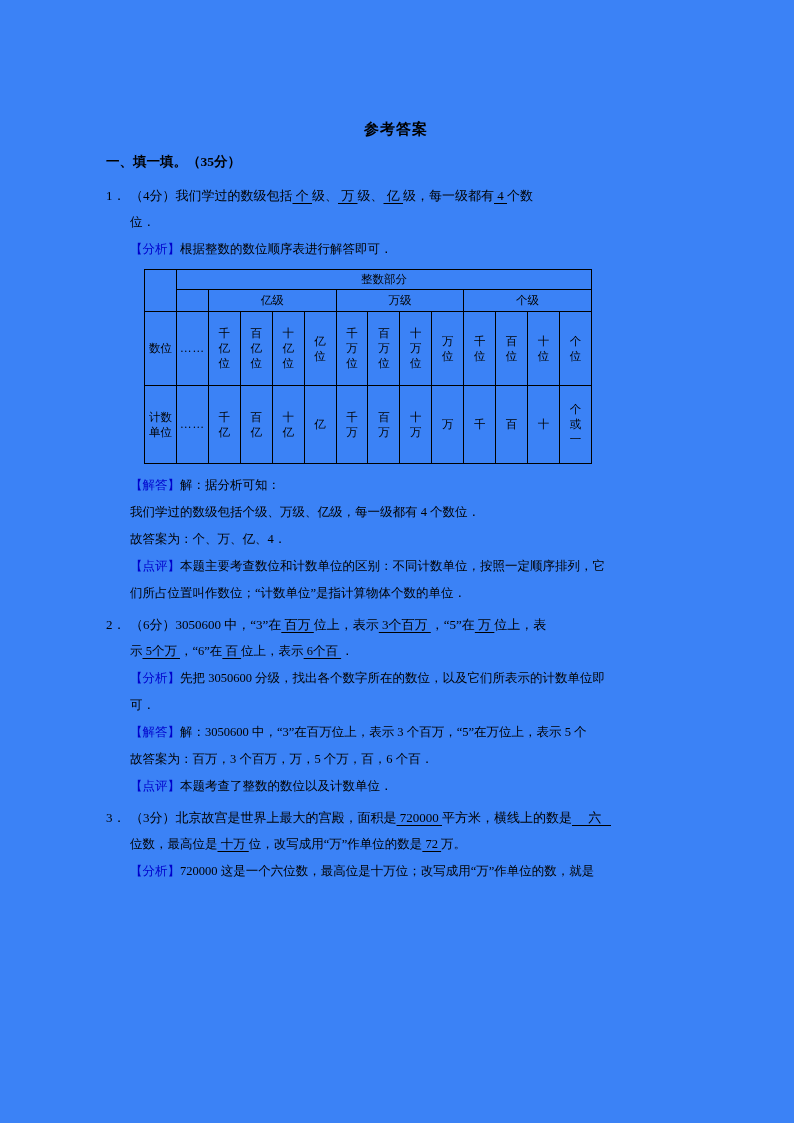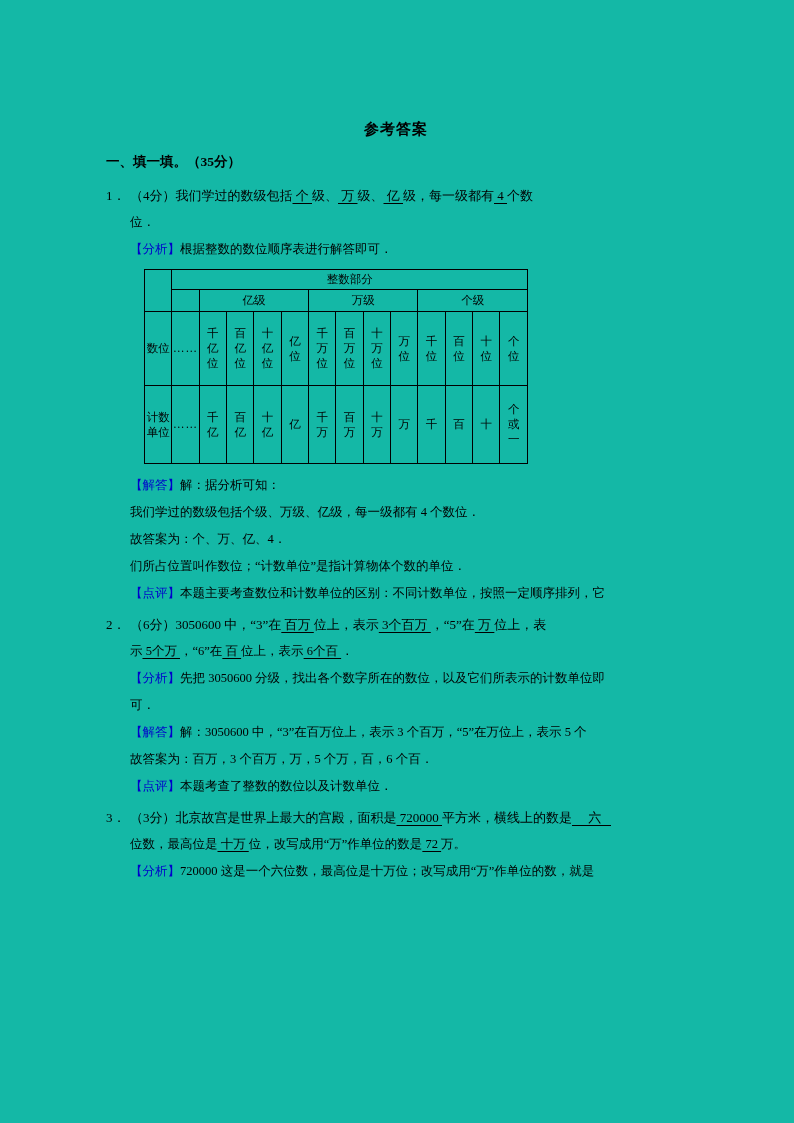--- a/index.html
+++ b/index.html
@@ -4,21 +4,21 @@
 <style>
   html, body {
     margin: 0;
     padding: 0;
     background: #ffffff;
   }
   .page {
     position: relative;
     width: 794px;
     height: 1123px;
-    background: #14b8a6;
+    background: #3b82f6;
     font-family: "Liberation Serif", "DejaVu Serif", serif;
     color: #000000;
     overflow: hidden;
   }
   .content {
     position: absolute;
     left: 106px;
     top: 120px;
     width: 580px;
   }
@@ -72,21 +72,21 @@
   }
 
   
   .table-wrap {
     padding-left: 38px;
     margin: 6px 0 8px 0;
   }
   table.digit-table {
     border-collapse: collapse;
     table-layout: fixed;
-    width: 384px;
+    width: 448px;
     font-size: 11.5px;
   }
   table.digit-table td {
     border: 1px solid #000000;
     text-align: center;
     vertical-align: middle;
     padding: 1px 0;
     line-height: 15px;
   }
   td.vert {
@@ -259,24 +259,24 @@
           </tr>
         </tbody>
           </table>
       </div>
 
       <div class="sub">
         <span class="lbl">【解答】</span><span>解：据分析可知：</span>
       </div>
       <div class="sub">我们学过的数级包括个级、万级、亿级，每一级都有 4 个数位．</div>
       <div class="sub">故答案为：个、万、亿、4．</div>
+      <div class="sub">
+        <span class="lbl">【点评】</span><span>本题主要考查数位和计数单位的区别：不同计数单位，按照一定顺序排列，它</span>
+      </div>
       <div class="sub">们所占位置叫作数位；“计数单位”是指计算物体个数的单位．</div>
-      <div class="sub">
-        <span class="lbl">【点评】</span><span>本题主要考查数位和计数单位的区别：不同计数单位，按照一定顺序排列，它</span>
-      </div>
     </div>
 
     <div class="question">
       <div class="q-stem">
         <span class="qnum">2．</span><span>（6分）</span><span>3050600 中，“3”在</span><span class="blank"> 百万 </span><span>位上，表示</span><span class="blank"> 3个百万 </span><span>，“5”在</span><span class="blank"> 万 </span><span>位上，表</span>
       </div>
       <div class="sub">
         <span>示</span><span class="blank"> 5个万 </span><span>，“6”在</span><span class="blank"> 百 </span><span>位上，表示</span><span class="blank"> 6个百 </span><span>．</span>
       </div>
 

